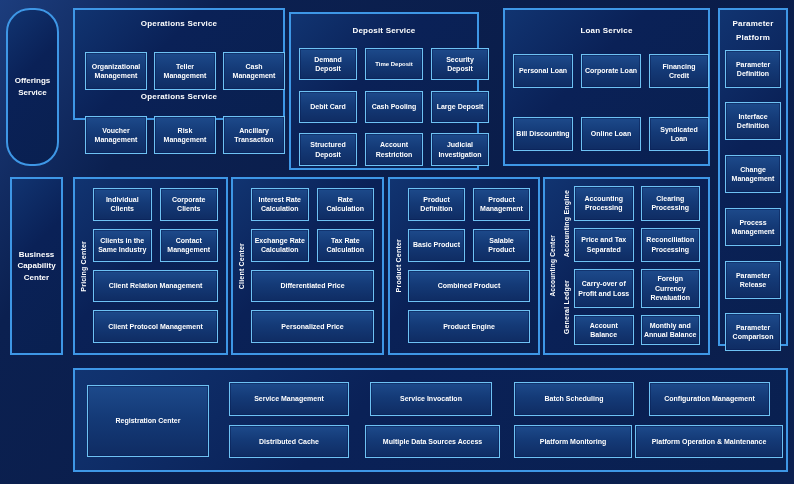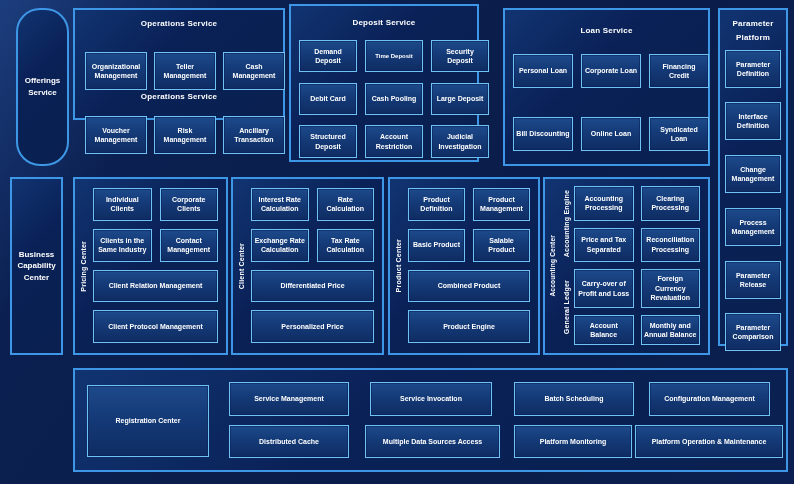--- a/index.html
+++ b/index.html
@@ -45,35 +45,35 @@
   .prow .node { flex:1; }
   .acc-content { flex:1; display:flex; flex-direction:column; gap:7px; padding:7px 8px 8px 0; }
   .acc-half { flex:1; display:flex; }
   .acc-grid { flex:1; display:grid; grid-template-columns:1fr 1fr; gap:7px; }
 </style>
 </head>
 <body>
 
 <div class="canvas">
 
-  <div class="sec side-label abs" style="left:16px; top:8px; width:53px; height:158px;border-radius:24px;">Offerings Service</div>
+  <div class="sec side-label abs" style="left:6px; top:8px; width:53px; height:158px;border-radius:24px;">Offerings Service</div>
   <div class="sec side-label abs" style="left:10px; top:177px; width:53px; height:178px;">Business Capability Center</div>
 
   <div class="sec" style="left:73px; top:8px; width:212px; height:112px;">
     <div class="sec-title" style="top:9px;">Operations Service</div>
     <div class="node abs" style="left:10px; top:42px; width:62px; height:38px;">Organizational Management</div>
     <div class="node abs" style="left:79px; top:42px; width:62px; height:38px;">Teller Management</div>
     <div class="node abs" style="left:148px; top:42px; width:62px; height:38px;">Cash Management</div>
     <div class="sec-title" style="top:82px;">Operations Service</div>
     <div class="node abs" style="left:10px; top:106px; width:62px; height:38px;">Voucher Management</div>
     <div class="node abs" style="left:79px; top:106px; width:62px; height:38px;">Risk Management</div>
     <div class="node abs" style="left:148px; top:106px; width:62px; height:38px;">Ancillary Transaction</div>
   </div>
 
-  <div class="sec" style="left:289px; top:4px; width:190px; height:158px;">
+  <div class="sec" style="left:289px; top:12px; width:190px; height:158px;">
     <div class="sec-title" style="top:12px;">Deposit Service</div>
     <div class="node abs" style="left:8px;   top:34px;  width:58px; height:32px;">Demand Deposit</div>
     <div class="node abs" style="left:74px;  top:34px;  width:58px; height:32px; font-size:6px;">Time Deposit</div>
     <div class="node abs" style="left:140px; top:34px;  width:58px; height:32px;">Security Deposit</div>
     <div class="node abs" style="left:8px;   top:77px;  width:58px; height:32px;">Debit Card</div>
     <div class="node abs" style="left:74px;  top:77px;  width:58px; height:32px;">Cash Pooling</div>
     <div class="node abs" style="left:140px; top:77px;  width:58px; height:32px;">Large Deposit</div>
     <div class="node abs" style="left:8px;   top:119px; width:58px; height:33px;">Structured Deposit</div>
     <div class="node abs" style="left:74px;  top:119px; width:58px; height:33px;">Account Restriction</div>
     <div class="node abs" style="left:140px; top:119px; width:58px; height:33px;">Judicial Investigation</div>

